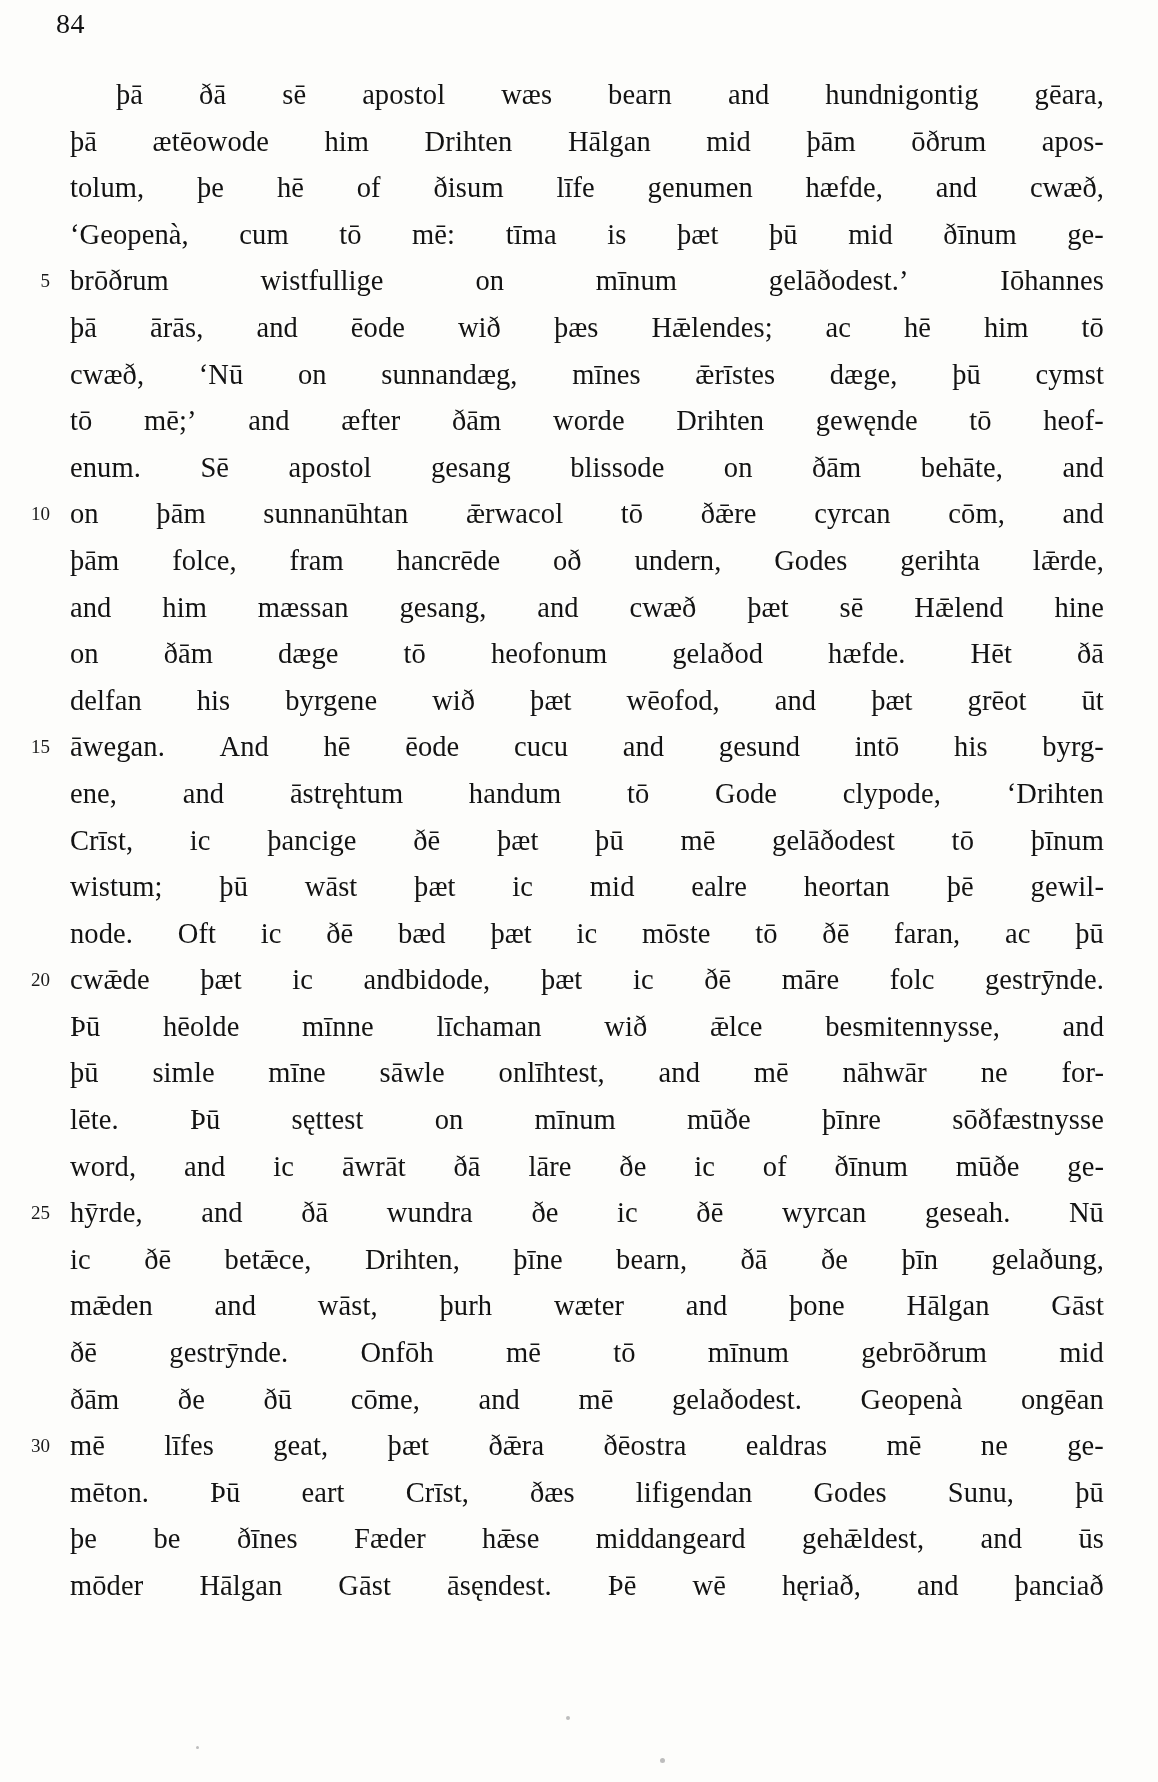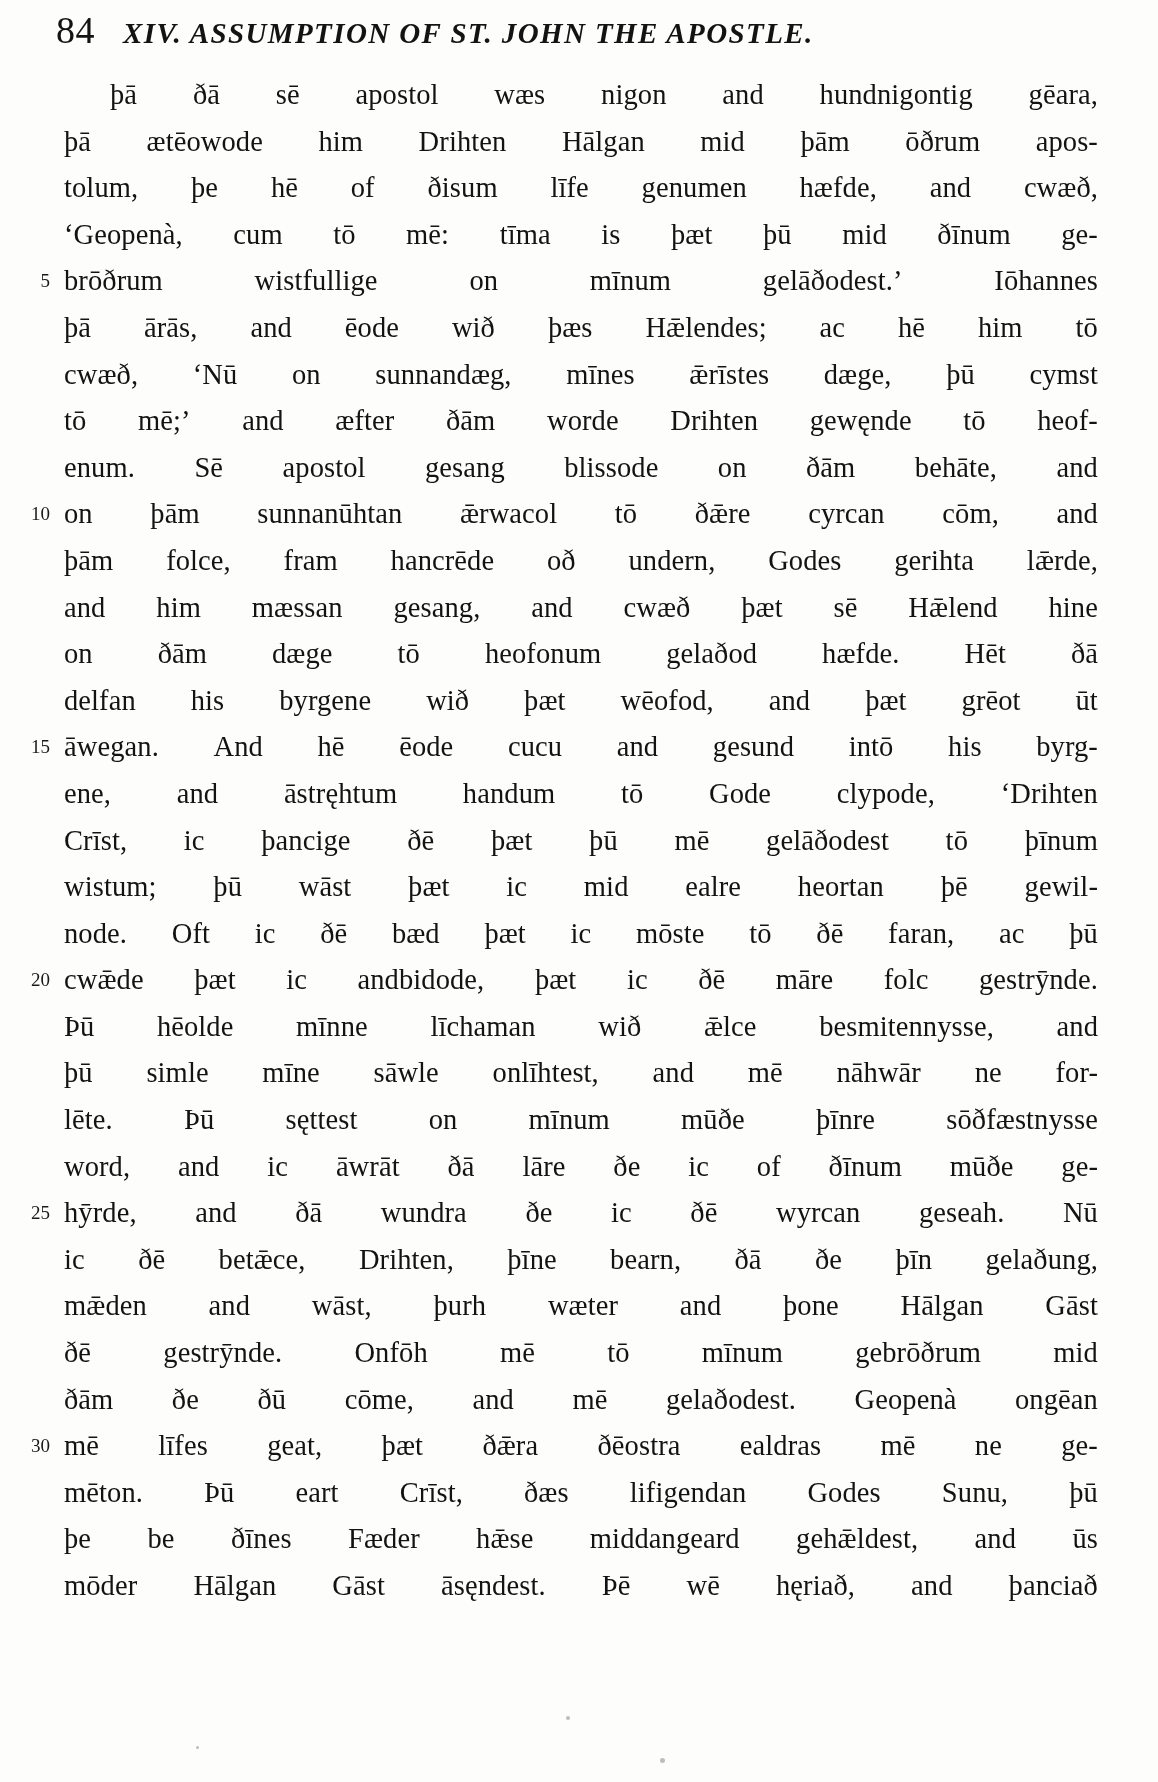--- a/index.html
+++ b/index.html
@@ -28,21 +28,21 @@
     top: 8px;
     left: 56px;
     width: 1046px;
     height: 46px;
     display: flex;
     align-items: baseline;
     white-space: nowrap;
   }
   .page-number {
     font-family: "Liberation Serif", serif;
-    font-size: 38px;
+    font-size: 28px;
     font-weight: 400;
     letter-spacing: 0.5px;
     margin-right: 28px;
   }
   .running-title {
     font-family: "Liberation Serif", serif;
     font-style: italic;
     font-weight: 700;
     font-size: 29px;
     letter-spacing: 1.4px;
@@ -77,20 +77,21 @@
     display: inline-block;
     padding-left: 8px;
   }
   
   .line.just .txt {
     display: flex;
     width: 1042px;
     justify-content: space-between;
     padding-left: 8px;
     box-sizing: border-box;
+    margin-left: 6px;
   }
   .line.indent .txt {
     padding-left: 54px;
   }
   .line.indent.just .txt {
     padding-left: 54px;
     width: 1042px;
   }
   .w { display: inline-block; }
   
@@ -100,33 +101,32 @@
     border-radius: 50%;
   }
 </style>
 </head>
 <body>
 
 <div class="page">
 
   <div class="header">
     <span class="page-number">84</span>
-    <span class="running-title">XIV.  ASSUMPTION OF ST. JOHN THE APOSTLE.</span>
   </div>
 
   <div class="textblock" id="textblock">
       <div class="line just indent">
         <span class="lnum"></span>
         <span class="txt">
           <span class="w">þā</span>
           <span class="w">ðā</span>
           <span class="w">sē</span>
           <span class="w">apostol</span>
           <span class="w">wæs</span>
-          <span class="w">nigon</span>
+          <span class="w">bearn</span>
           <span class="w">and</span>
           <span class="w">hundnigontig</span>
           <span class="w">gēara,</span>
         </span>
       </div>
       <div class="line just">
         <span class="lnum"></span>
         <span class="txt">
           <span class="w">þā</span>
           <span class="w">ætēowode</span>

